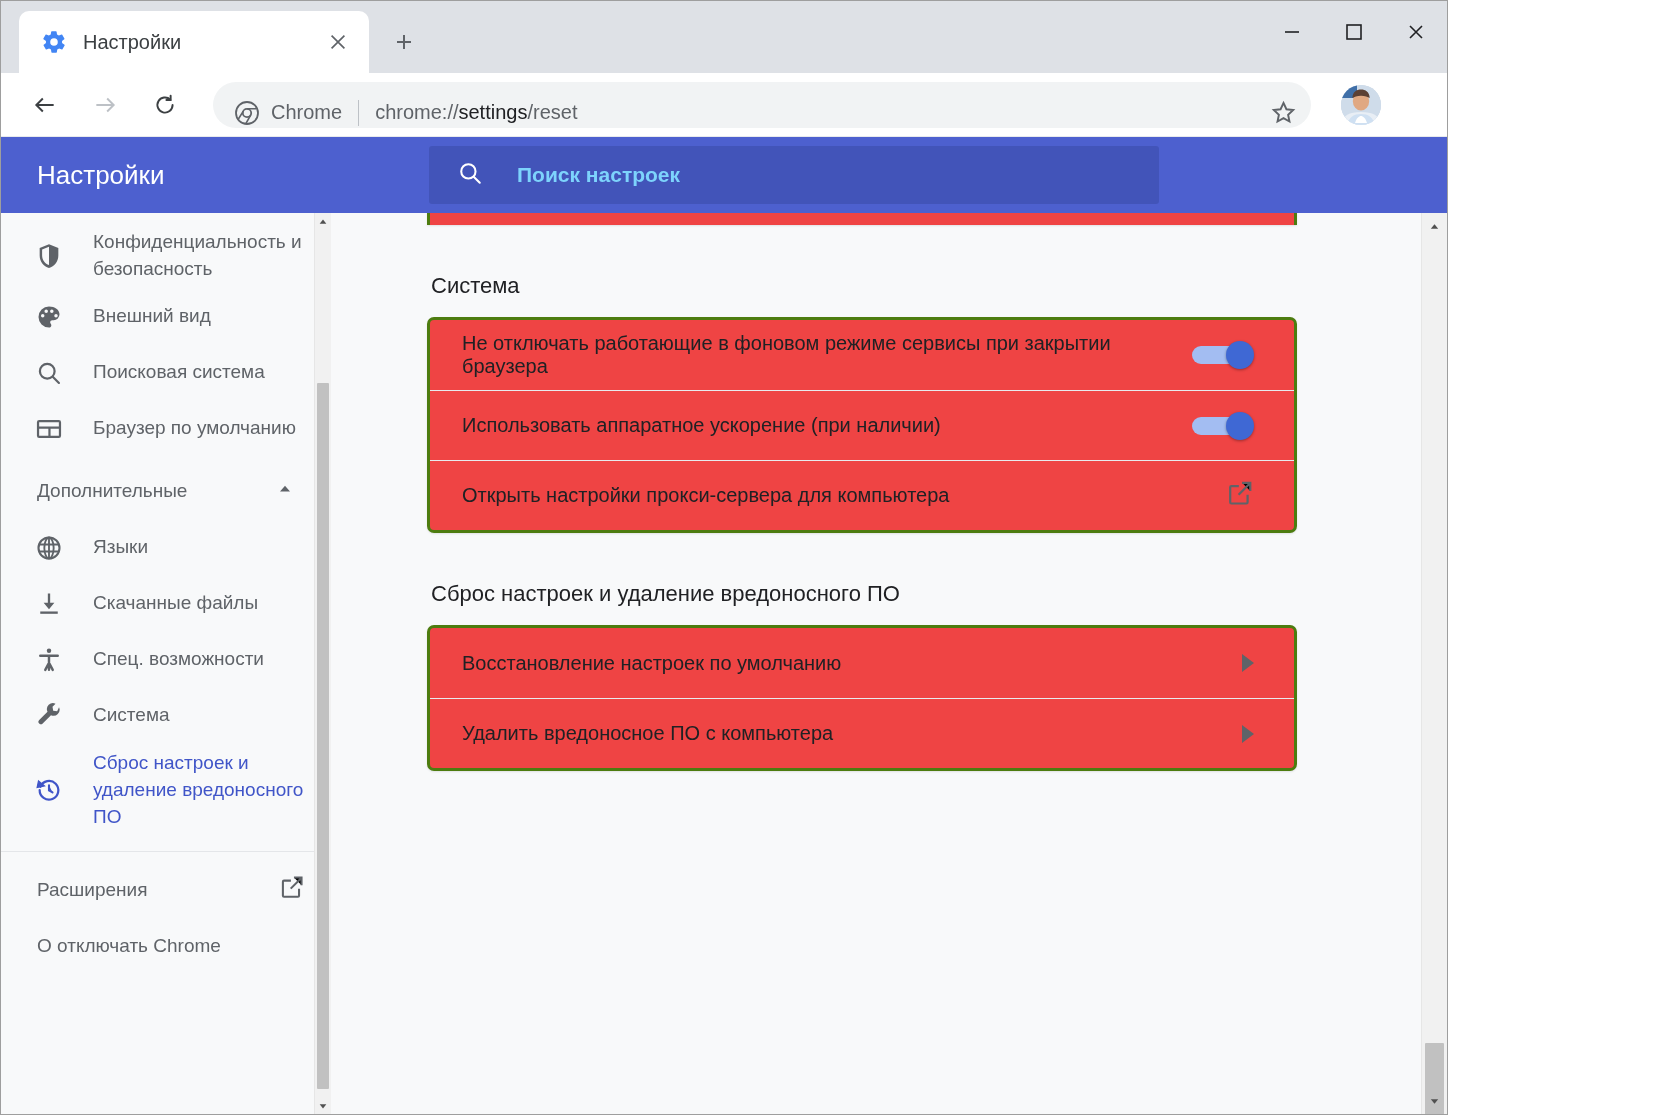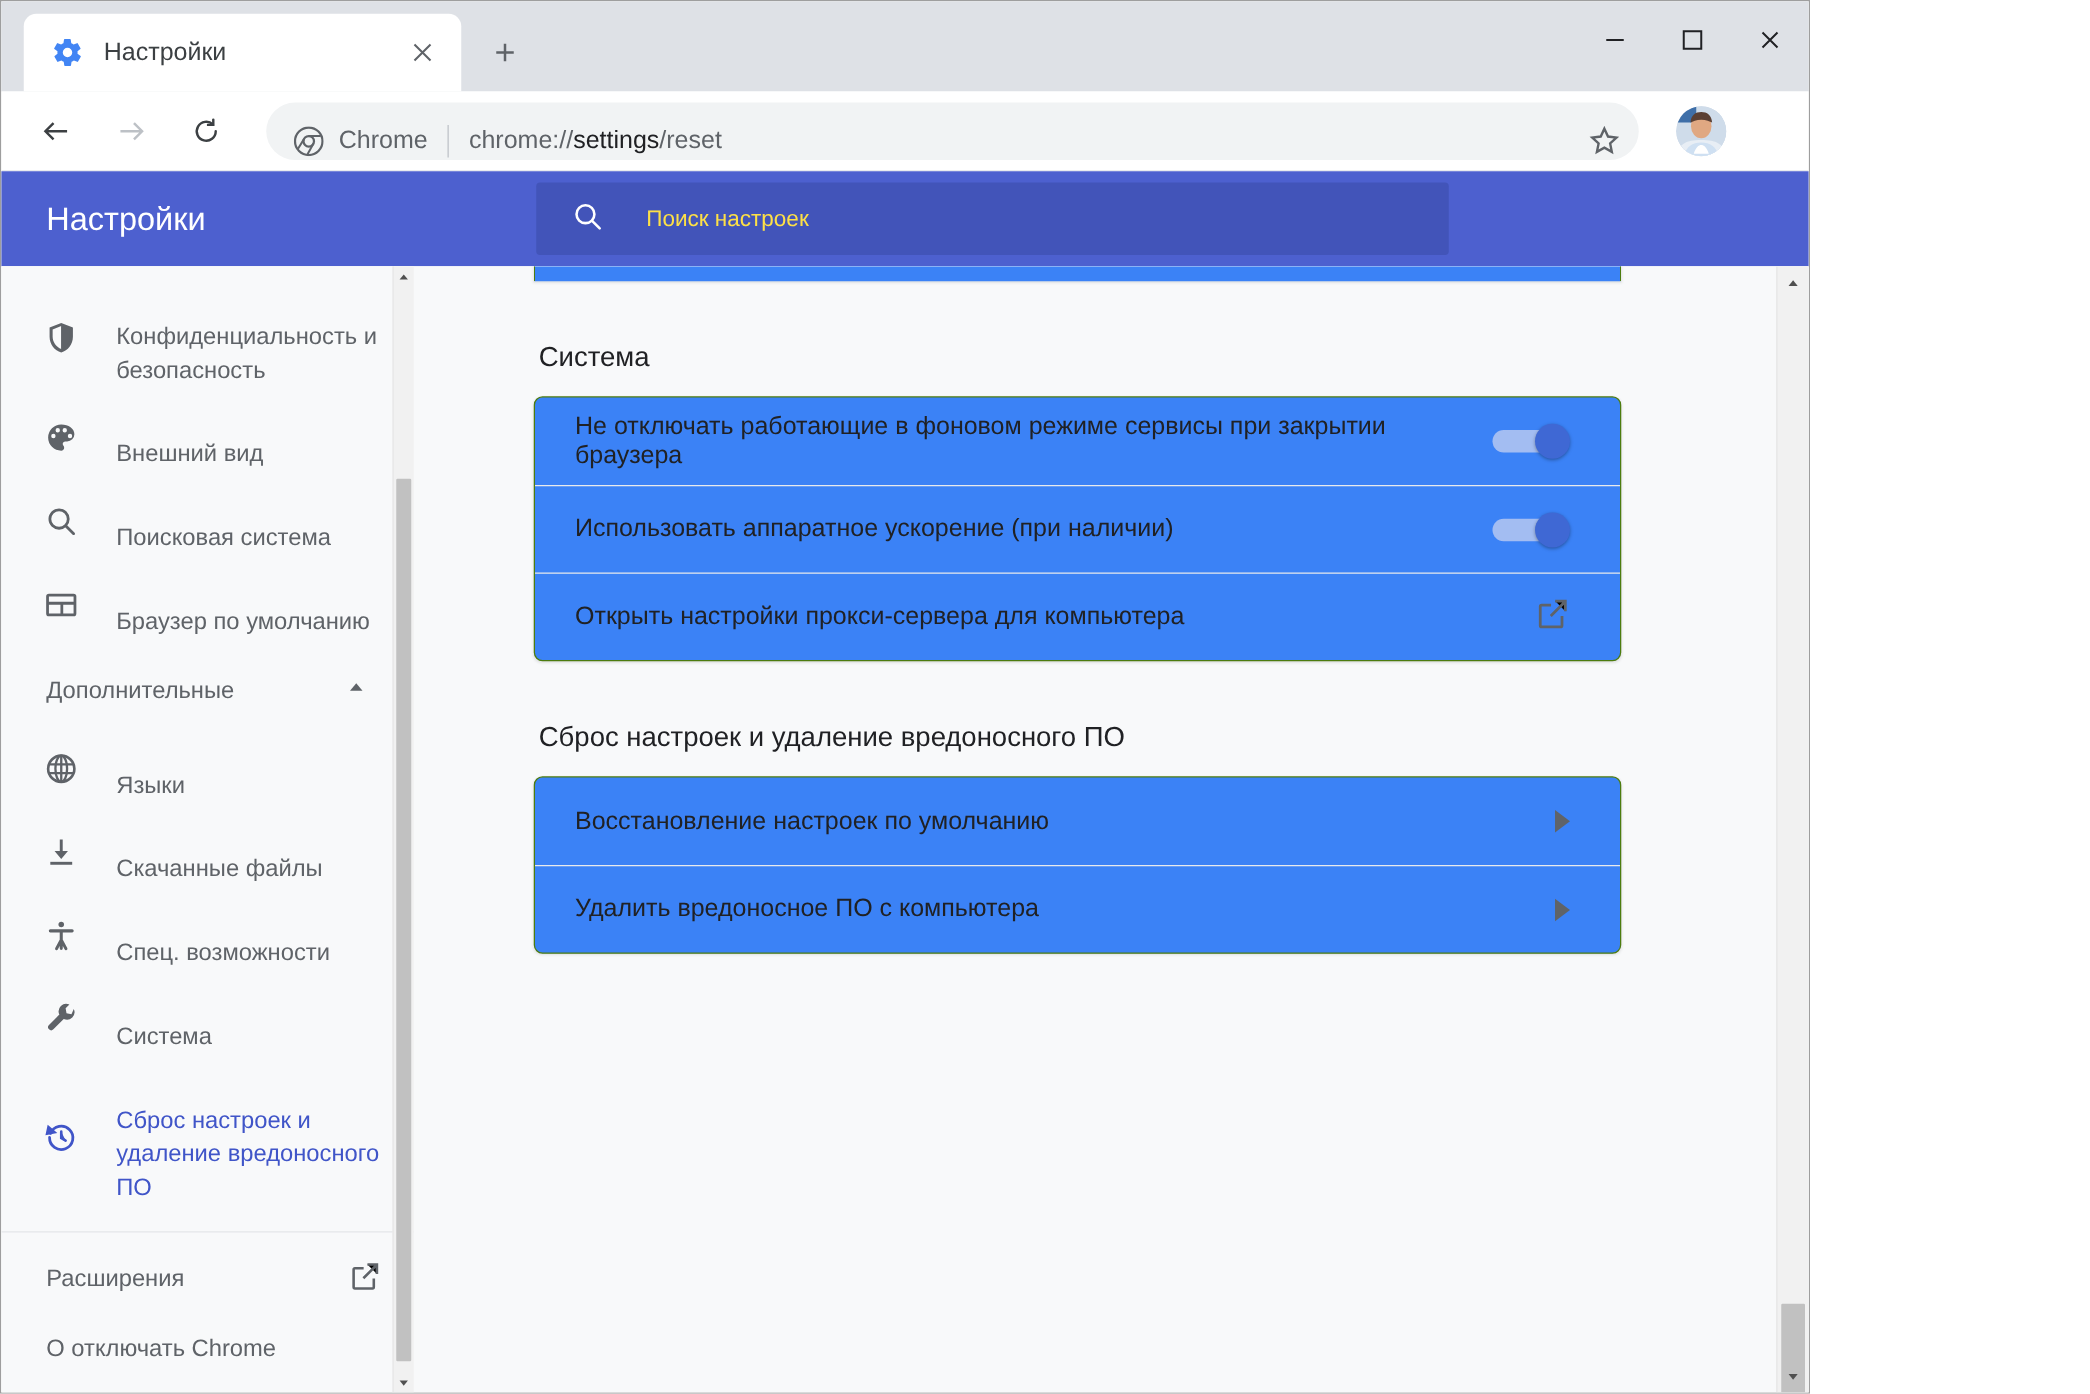--- a/index.html
+++ b/index.html
@@ -106,21 +106,21 @@
   }
   .settings-title {
     color: #fff; font-size: 26px; font-weight: 400;
     margin-left: 36px; width: 392px;
   }
   .searchbox {
     height: 58px; flex: 1; margin-right: 288px;
     background: #4254b9; border-radius: 3px;
     display: flex; align-items: center; padding-left: 28px;
   }
-  .search-ph { color: #fde047; font-size: 18px; margin-left: 34px; }
+  .search-ph { color: #7dd3fc; font-size: 21px; margin-left: 34px; font-weight: bold; }
 
   
   .content {
     flex: 1; display: flex; position: relative;
     background: #f8f9fa; overflow: hidden;
   }
 
   
   .sidebar {
     width: 330px; background: #f8f9fa; flex: none;
@@ -129,21 +129,21 @@
   }
   .nav-item {
     display: flex; align-items: center;
     min-height: 56px; padding: 6px 12px 6px 30px;
     color: #5f6368; font-size: 19px;
   }
   .nav-icon {
     width: 36px; flex: none; margin-right: 26px;
     display: flex; align-items: center; justify-content: center;
   }
-  .nav-label { line-height: 1.42; margin-top: 28px; }
+  .nav-label { line-height: 1.42; }
   .nav-item.selected .nav-label { color: #4055c8; font-weight: 500; }
   .nav-item.selected .nav-icon svg { fill: #4055c8; stroke: #4055c8; }
 
   .group-head {
     display: flex; align-items: center;
     padding: 22px 24px 16px 36px;
     color: #5f6368; font-size: 19px;
   }
   .group-head .chev { margin-left: auto; margin-right: 12px; }
 
@@ -164,21 +164,21 @@
   }
   .sb-arrow { height: 17px; display: flex; align-items: center; justify-content: center; }
   .sb-thumb { position: absolute; left: 2px; right: 2px; background: #c1c1c1; border-radius: 1px; }
 
   
   .main {
     flex: 1; position: relative; overflow: hidden;
     padding-left: 96px; padding-right: 150px;
   }
   .card {
-    background: #3b82f6; border: 1px solid #4d7c0f;
+    background: #ef4444; border: 3px solid #4d7c0f;
     border-radius: 7px; box-shadow: 0 1px 2px rgba(60,64,67,.12);
   }
   .card-clipped {
     height: 22px; border-bottom: none;
     border-radius: 7px 7px 0 0; margin-top: -10px;
   }
   .sec-title {
     font-size: 22px; color: #202124;
     margin: 48px 0 18px 4px;
   }

